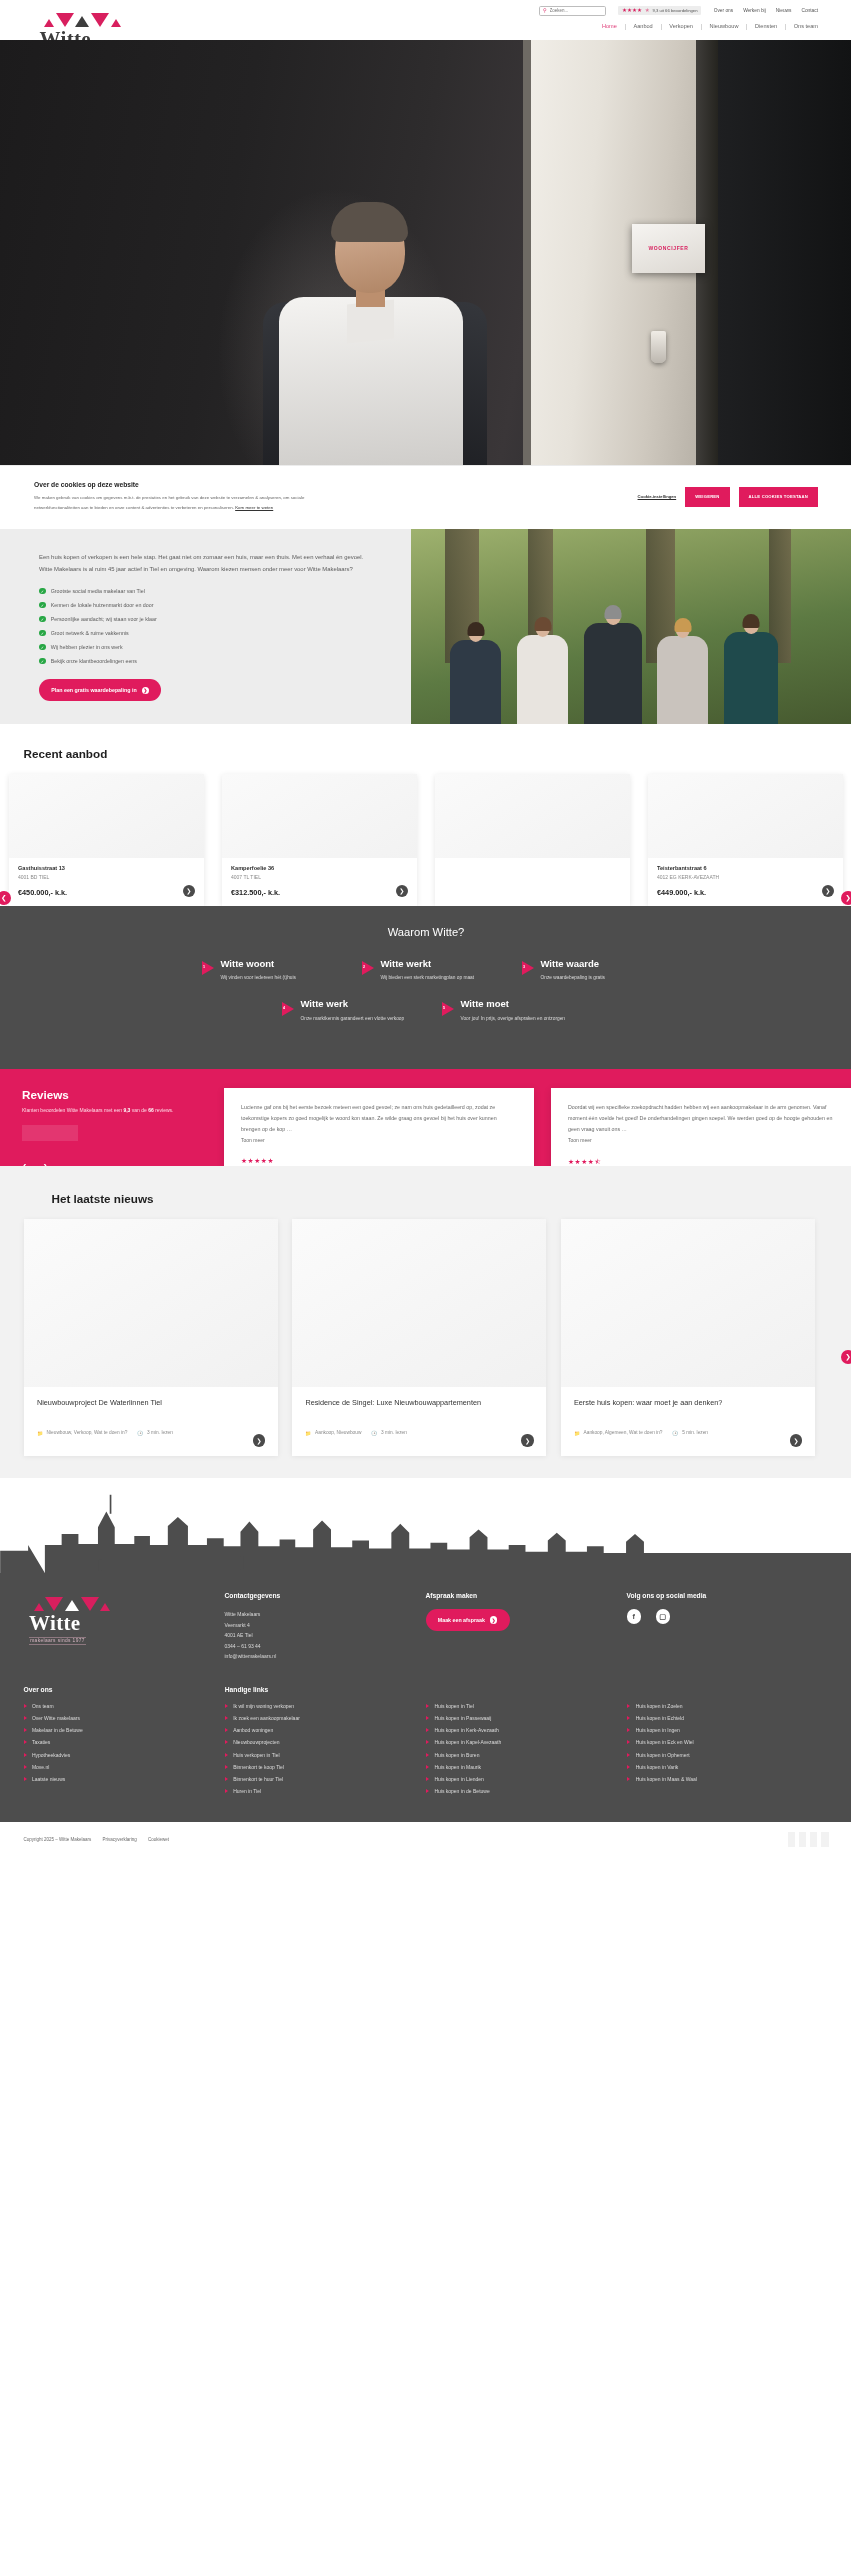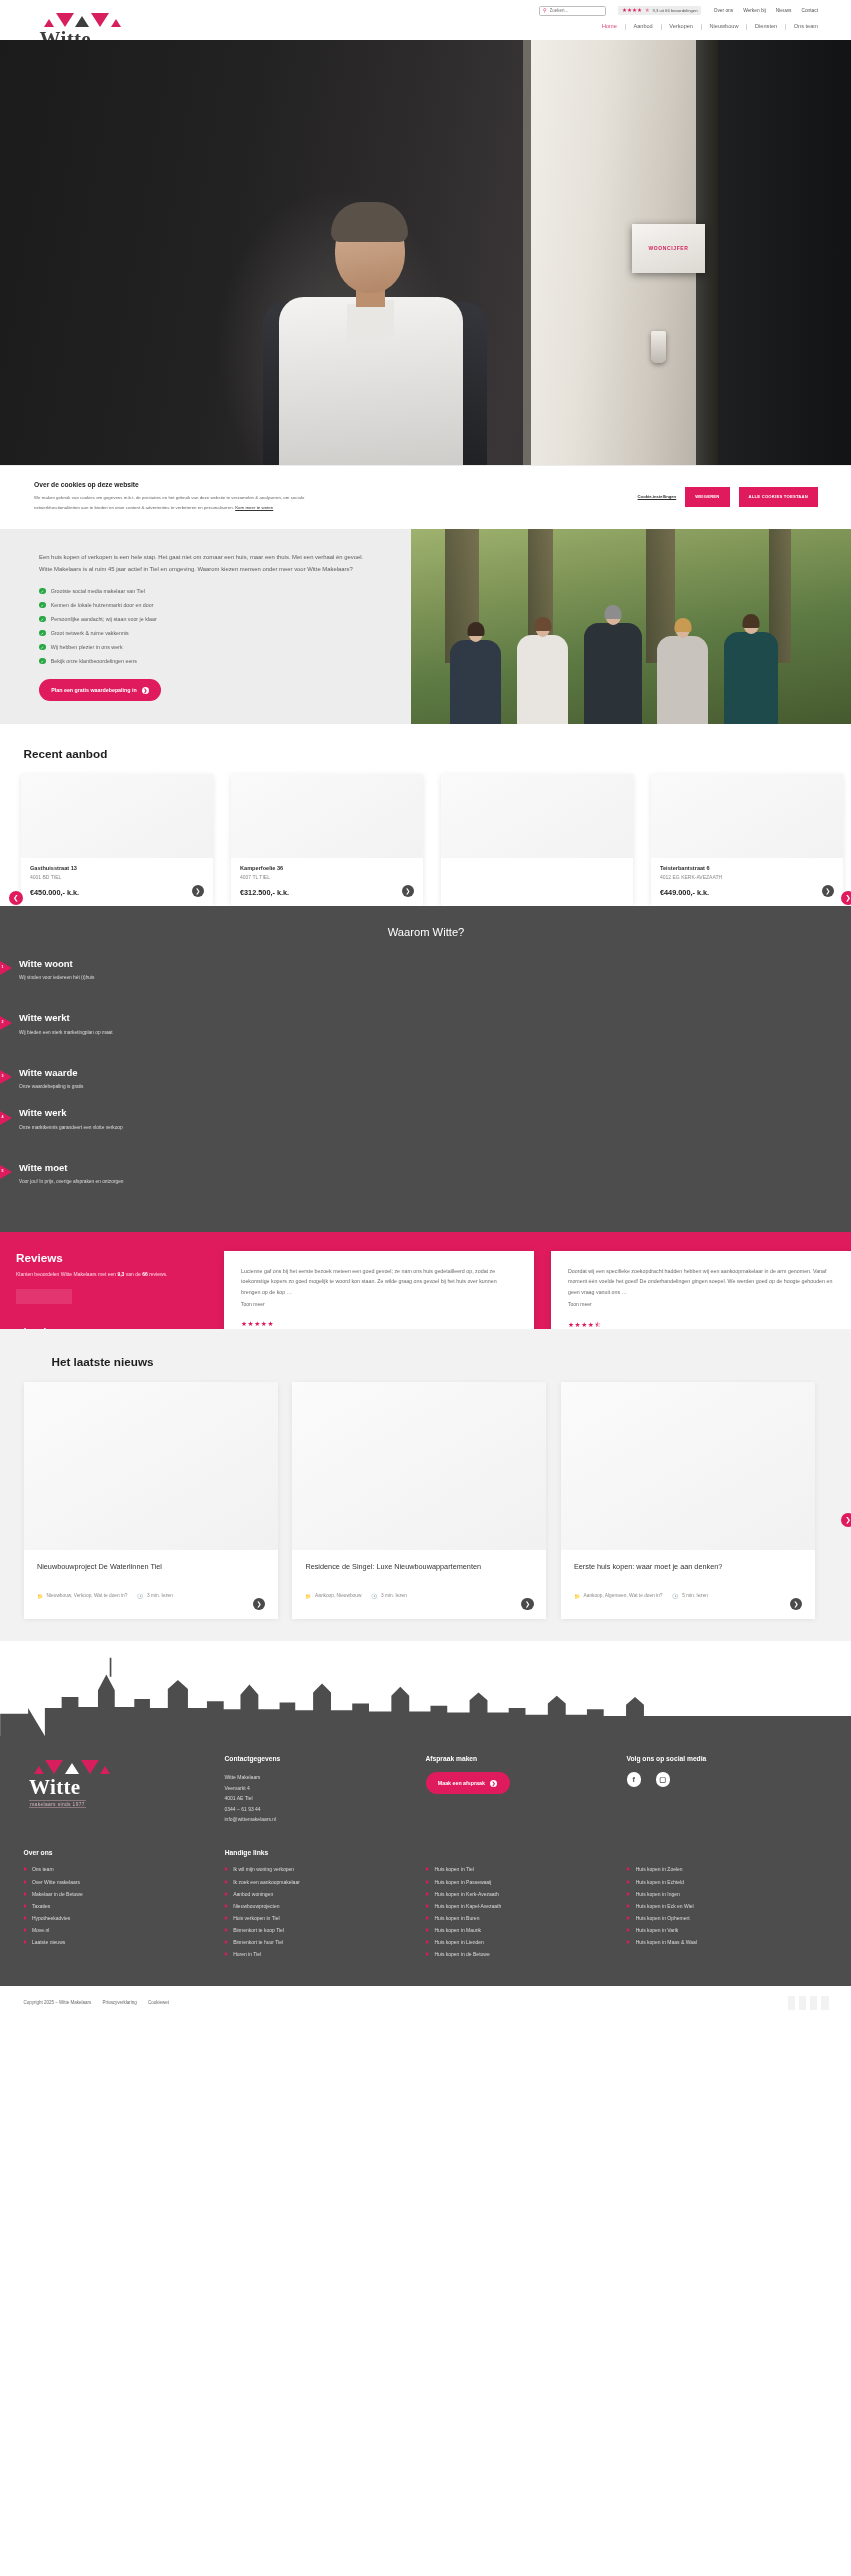--- a/index.html
+++ b/index.html
@@ -85,45 +85,45 @@
   .intro-right { flex:1; position:relative; overflow:hidden; }
   .team-photo { position:absolute; inset:0; background:linear-gradient(170deg,#9fb26f 0%,#7e9456 30%,#5d7a43 58%,#46592f 100%); }
   .tp-tree { position:absolute; top:-11.2px; width:34px; height:145px; background:linear-gradient(90deg,#4a4233,#6a5c47); opacity:.75; }
   .fig { position:absolute; bottom:0; border-radius:14.5px 14.5px 0 0; }
   .fig .hd { position:absolute; top:-14.5px; left:50%; transform:translateX(-50%); width:14.5px; height:17px; border-radius:50%; background:#d8b49b; }
   .fig .hr { position:absolute; top:-18px; left:50%; transform:translateX(-50%); width:17px; height:14.5px; border-radius:9px 9px 2.2px 2.2px; }
 
   
   .sec-aanbod { background:#fff; padding:23.5px 0 0 0; position:relative; }
   .sec-title { font-size:11.7px; font-weight:700; color:#1f1f1f; padding-left:23.5px; margin-bottom:13.4px; }
-  .cards-row { display:flex; gap:18px; padding:0 9px; position:relative;margin-left:12px; }
+  .cards-row { display:flex; gap:18px; padding:0 9px; position:relative; }
   .pcard { width:196px; background:#fff; box-shadow:0 1.1px 5.6px rgba(0,0,0,.10); position:relative; }
   .pcard-img { height:84px; background:linear-gradient(150deg,#fafafa,#f2f2f2); }
   .pcard-body { padding:7.8px 9px 9px; position:relative; }
   .pcard-street { font-size:5.6px; font-weight:700; color:#2e2e2e; }
   .pcard-zip { font-size:5px; color:#8a8a8a; margin-top:2.8px; }
   .pcard-price { font-size:7.3px; font-weight:700; color:#1f1f1f; margin-top:7.8px; }
   .pcard-arrow { position:absolute; right:9px; bottom:9px; width:12.3px; height:12.3px; border-radius:50%; background:#4a4a4a; color:#fff; font-size:6.1px; display:flex; align-items:center; justify-content:center; }
   .car-nav { position:absolute; top:117px; width:14.5px; height:14.5px; border-radius:50%; background:#e01b5d; color:#fff; display:flex; align-items:center; justify-content:center; font-size:6.7px; z-index:5; }
   .car-prev { left:-3.4px; } .car-next { right:-3.4px; }
   .aanbod-strip { height:34px; background:#4a4a4a; margin-top:-34px; position:relative; z-index:-1; }
 
   
   .waarom { background:#4d4d4d; padding:20px 0 29px; text-align:center; position:relative; }
   .waarom h2 { color:#fff; font-size:11.2px; font-weight:400; margin-bottom:21px; }
-  .w-row { display:flex; justify-content:center; gap:31px; margin-bottom:17px;flex-direction:column; }
+  .w-row { display:flex; justify-content:center; gap:31px; margin-bottom:17px; }
   .w-item { display:flex; gap:6.7px; text-align:left; width:129px; }
   .numtri { position:relative; width:0; height:0; border-top:7.3px solid transparent; border-bottom:7.3px solid transparent; border-left:12.3px solid #e01b5d; flex:0 0 12.3px; margin-top:2.2px; }
   .numtri span { position:absolute; left:-10.6px; top:-2.8px; font-size:3.6px; color:#fff; font-weight:700; }
   .w-h { color:#fff; font-size:9.5px; font-weight:700; line-height:1.1; }
   .w-p { color:#dcdcdc; font-size:4.8px; line-height:1.9; margin-top:3.9px; }
 
   
   .reviews { background:#e01b5d; position:relative; padding:19px 0 24.6px; }
-  .rv-head { padding-left:16px; width:212px; }
+  .rv-head { padding-left:22px; width:212px; }
   .rv-head h2 { color:#fff; font-size:11.7px; font-weight:700; }
   .rv-head p { color:#ffd9e6; font-size:5px; line-height:2.0; margin-top:4.5px; }
   .rv-head p b { color:#fff; }
   .rv-ghost { width:56px; height:15.6px; background:rgba(255,255,255,.12); margin-top:10px; }
   .rv-cards { position:absolute; left:224px; top:19px; display:flex; gap:17px; }
   .rv-card { width:310px; background:#fff; padding:14.5px 17px 13.4px; position:relative; box-shadow:0 1.7px 7.8px rgba(0,0,0,.12); }
   .rv-text { font-size:5.3px; line-height:2.0; color:#6a6a6a; }
   .rv-more { font-size:5px; color:#6a6a6a; margin-top:7.8px; }
   .rv-stars { color:#e01b5d; font-size:6.7px; margin-top:12.3px; letter-spacing:0.6px; }
   .rv-who { font-size:5px; color:#7a7a7a; margin-top:7.8px; }

